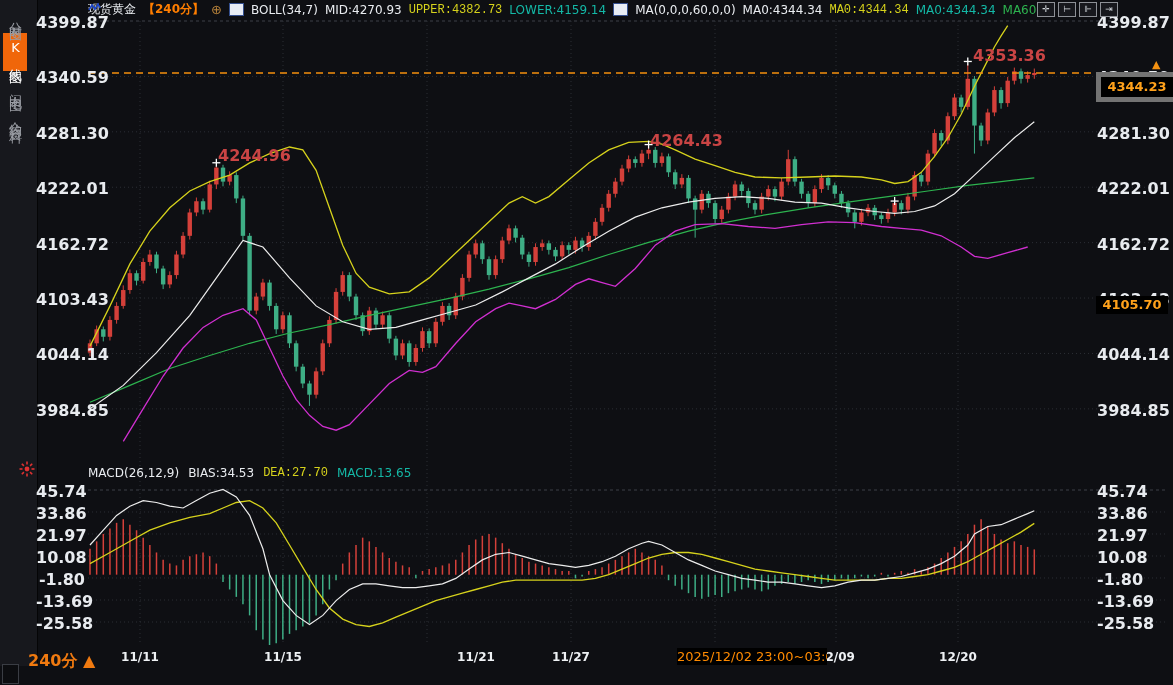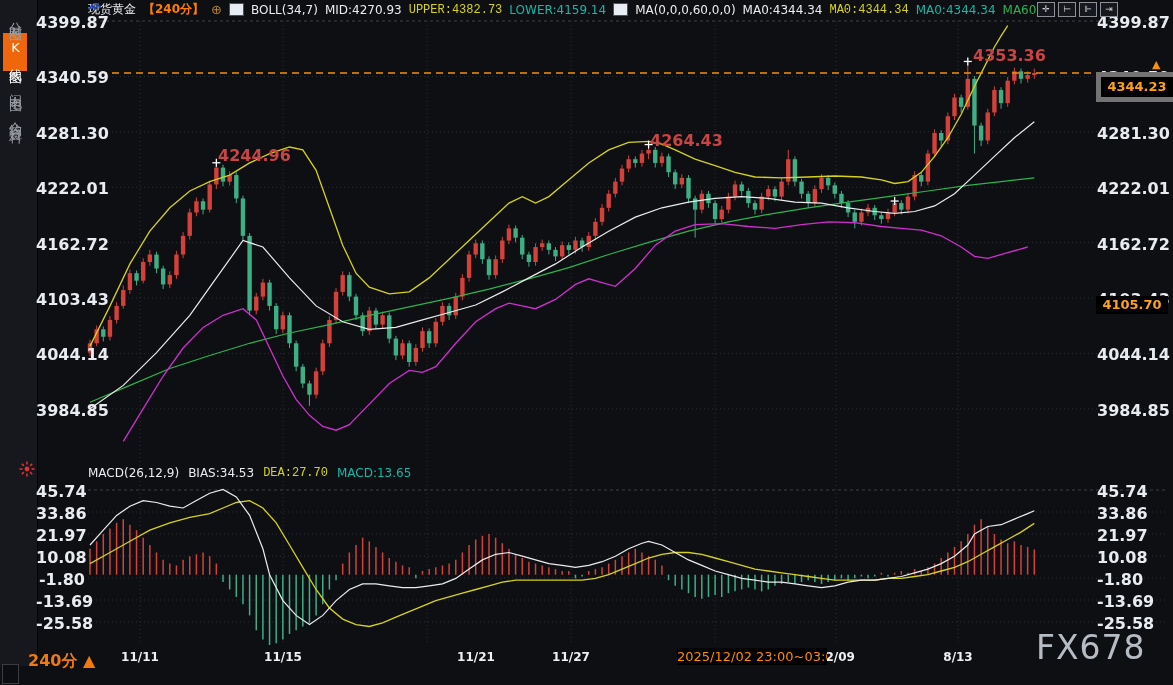--- a/index.html
+++ b/index.html
@@ -581,21 +581,20 @@
     <span class="c-yellow">DEA:27.70</span>
     <span class="c-magenta">MACD:13.65</span>
   </div>
 
   <div class="tag tag-current">4344.23</div>
   <div class="tag-arrow">▲</div>
   <div class="tag tag-secondary">4105.70</div>
 
   <div class="period-badge">240分 ▲</div>
   <div class="x-tooltip">2025/12/02 23:00~03:00 二</div>
-  <div class="watermark">FX678</div>
   <div class="corner-box"></div>
 
 
 <div class="peak-label" style="left: 218px; top: 146px;">4244.96</div>
     <div class="peak-label" style="left: 650px; top: 131px;">4264.43</div>
     <div class="peak-label" style="left: 973px; top: 46px;">4353.36</div>
     <div class="axis-label axis-left" style="top: 13px;">4399.87</div>
     <div class="axis-label axis-right" style="top: 13px;">4399.87</div>
     <div class="axis-label axis-left" style="top: 68.4019px;">4340.59</div>
     <div class="axis-label axis-right" style="top: 68.4019px;">4340.59</div>
@@ -623,14 +622,14 @@
     <div class="axis-label axis-right" style="top: 569.997px;">-1.80</div>
     <div class="axis-label axis-left" style="top: 592.005px;">-13.69</div>
     <div class="axis-label axis-right" style="top: 592.005px;">-13.69</div>
     <div class="axis-label axis-left" style="top: 614.013px;">-25.58</div>
     <div class="axis-label axis-right" style="top: 614.013px;">-25.58</div>
     <div class="x-label" style="left: 140px;">11/11</div>
     <div class="x-label" style="left: 283px;">11/15</div>
     <div class="x-label" style="left: 451px; margin-left: 25px;">11/21</div>
     <div class="x-label" style="left: 571px;">11/27</div>
     <div class="x-label" style="left: 836px;">12/09</div>
-    <div class="x-label" style="left: 958px;">8/13</div>
+    <div class="x-label" style="left: 958px;">12/20</div>
   </div>
 
 </body></html>

